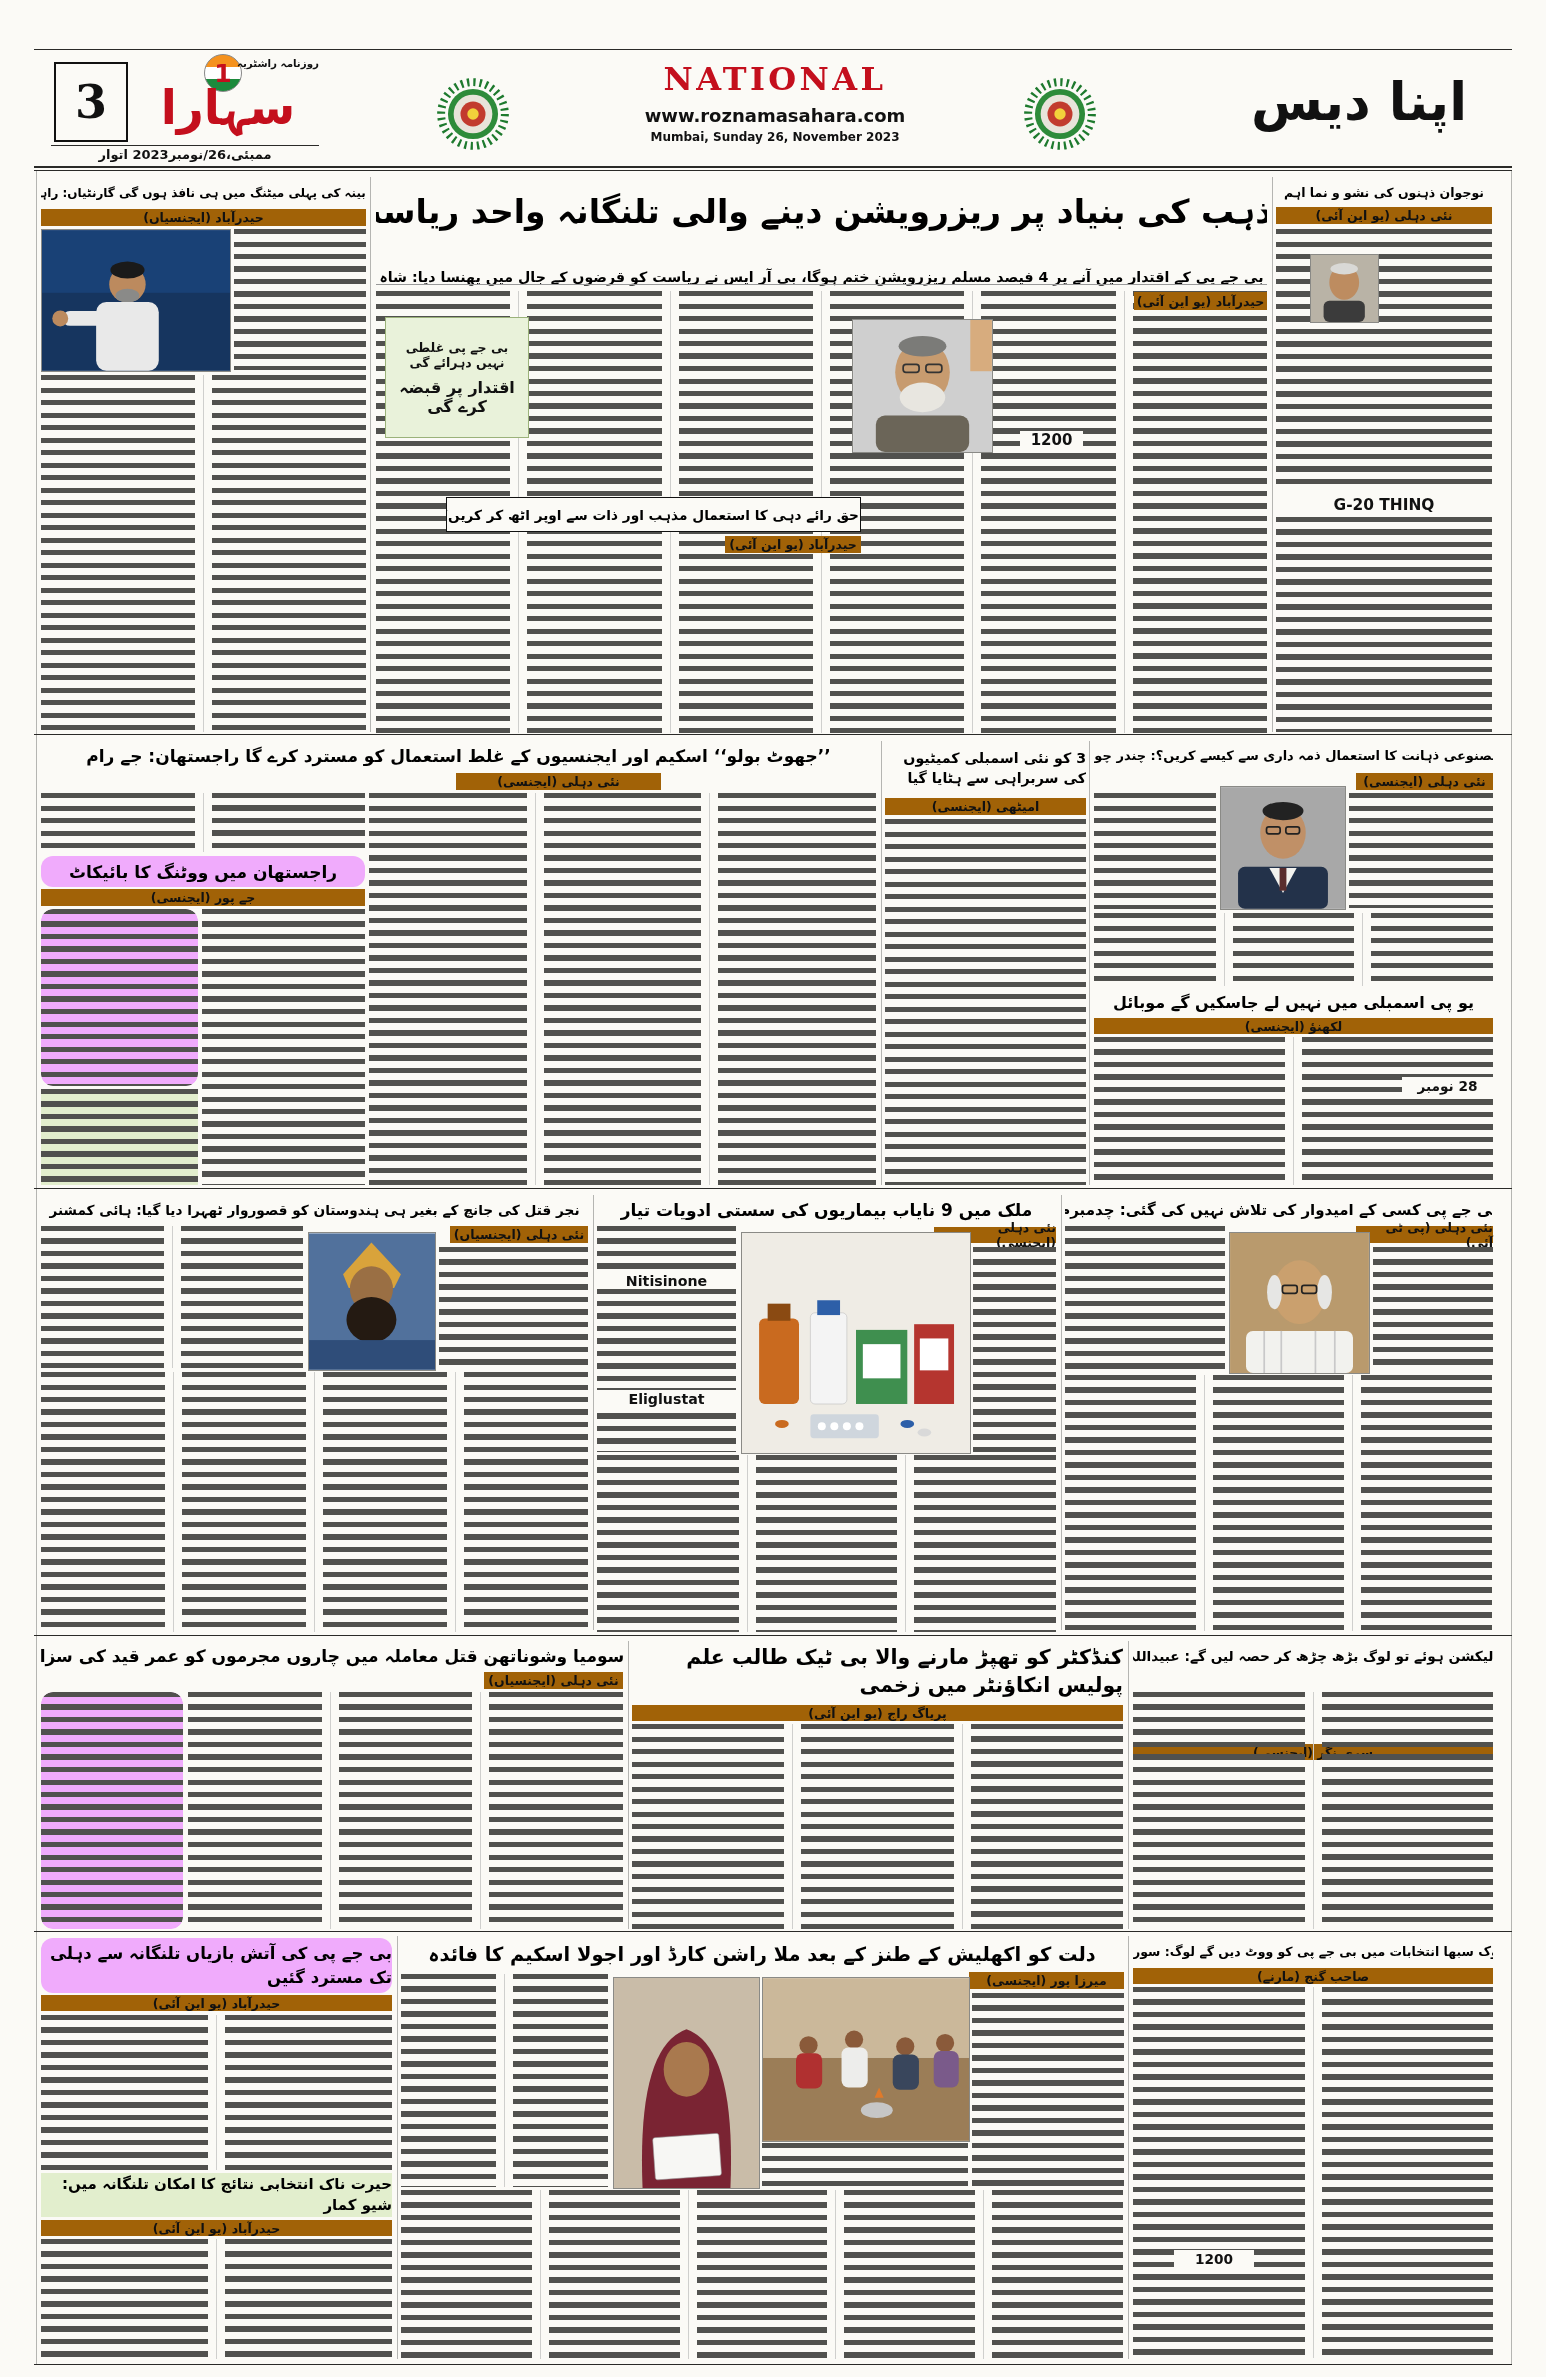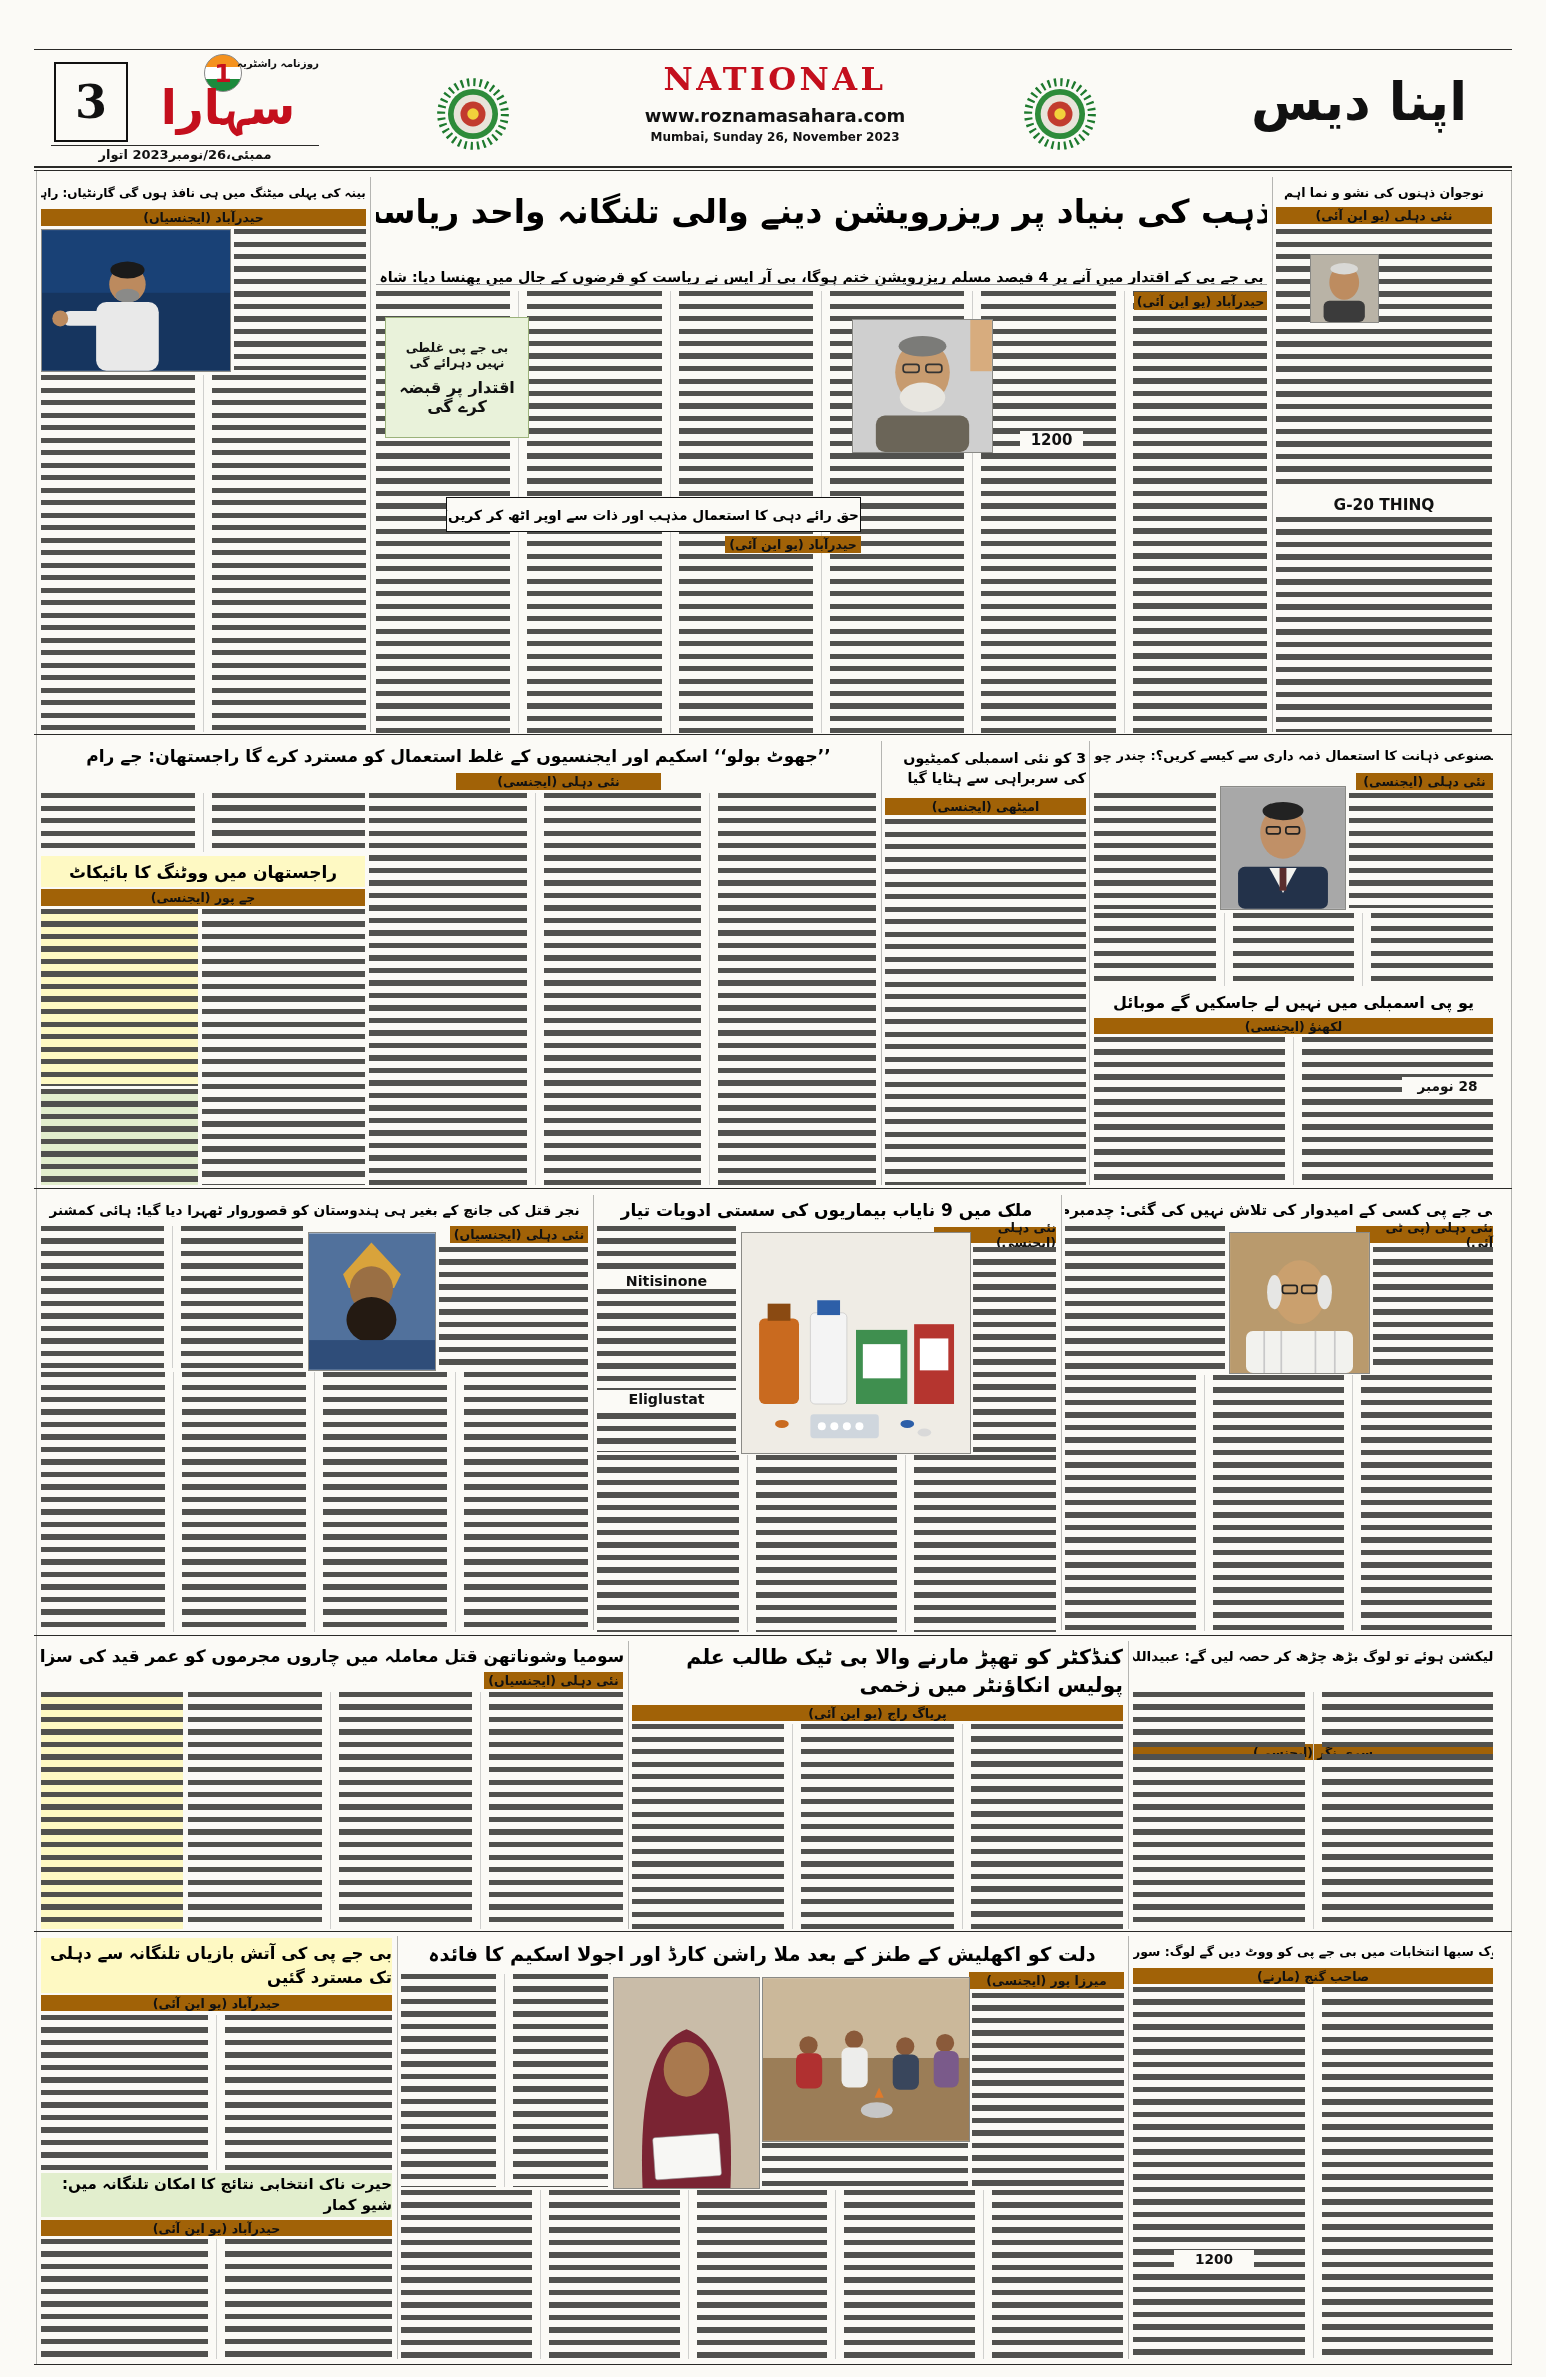--- a/index.html
+++ b/index.html
@@ -7,21 +7,21 @@
         font-family:"DejaVu Sans",sans-serif;color:#111;overflow:hidden;}
   .abs{position:absolute;}
   .u{direction:rtl;unicode-bidi:isolate;}
   .hl{display:flex;align-items:center;justify-content:center;font-weight:800;color:#000;}
   .nw{white-space:nowrap;overflow:hidden;}
   .dl{font-weight:bold;font-size:12.5px;display:flex;align-items:center;justify-content:center;background:#a16207;}
   .lines{background-image:repeating-linear-gradient(#51514e 0 5.1px,transparent 5.1px 12.5px);background-clip:content-box;}
   .cols{display:flex;direction:rtl;}
   .cols .col{flex:1;background-image:repeating-linear-gradient(#51514e 0 5.1px,transparent 5.1px 12.5px);background-clip:content-box;}
   .cols .col+.col{margin-right:8px;border-right:0.6px solid #cfcfcd;padding-right:8px;}
-  .ty{background-color:#fef9c3;}
+  .ty{background-color:#f0abfc;border-radius:12px;}
   .tg{background-color:#e2eecd;}
   .hr{background:#2a2a28;}
   .vr{background:#b5b5b2;width:0.6px;}
   .photo{border:0.6px solid #8a8a86;background:#fff;overflow:hidden;}
   .photo svg{display:block;width:100%;height:100%;}
   .ov{background:#fbfaf6;display:flex;align-items:center;justify-content:center;font-weight:bold;}
   .red{color:#c40f1d;}
 </style>
 </head>
 <body>

